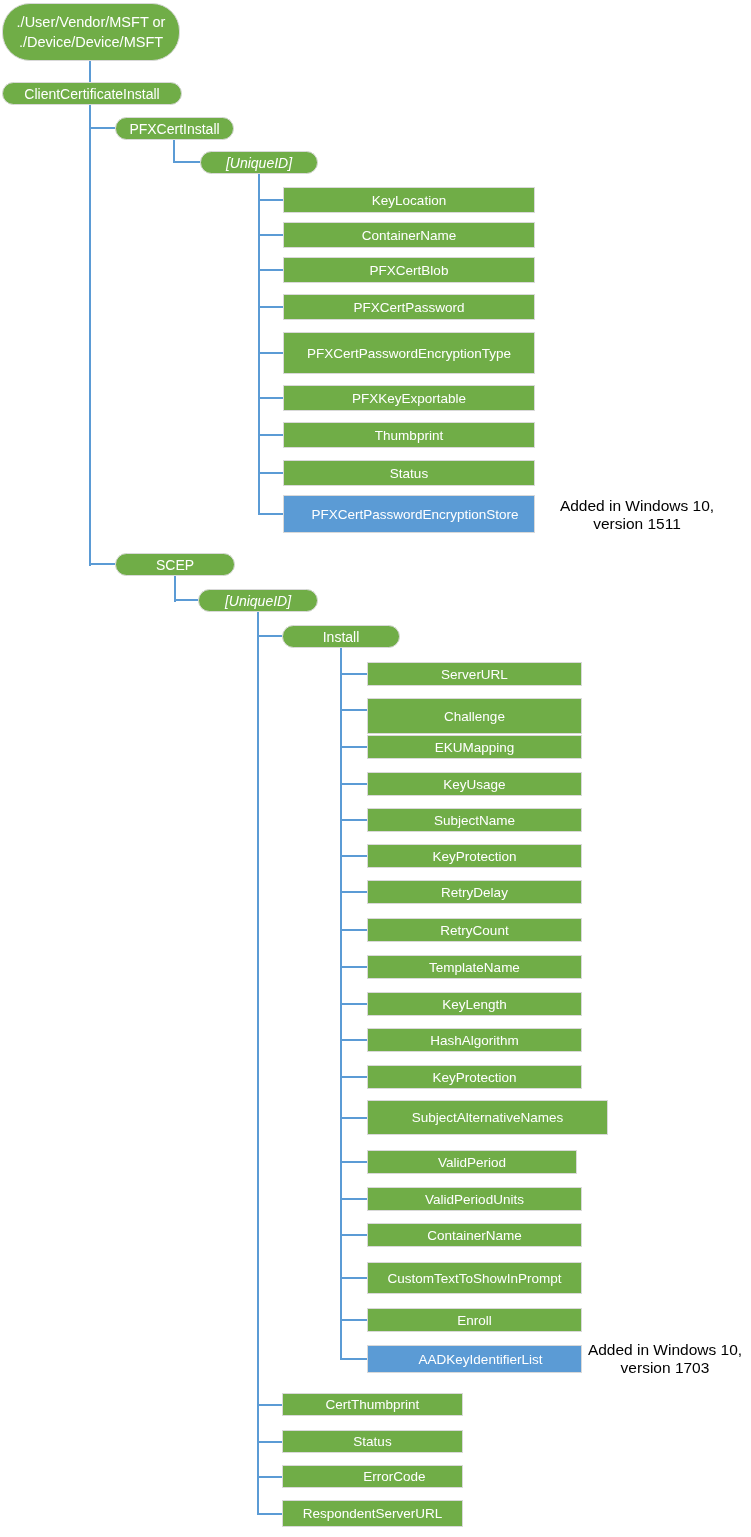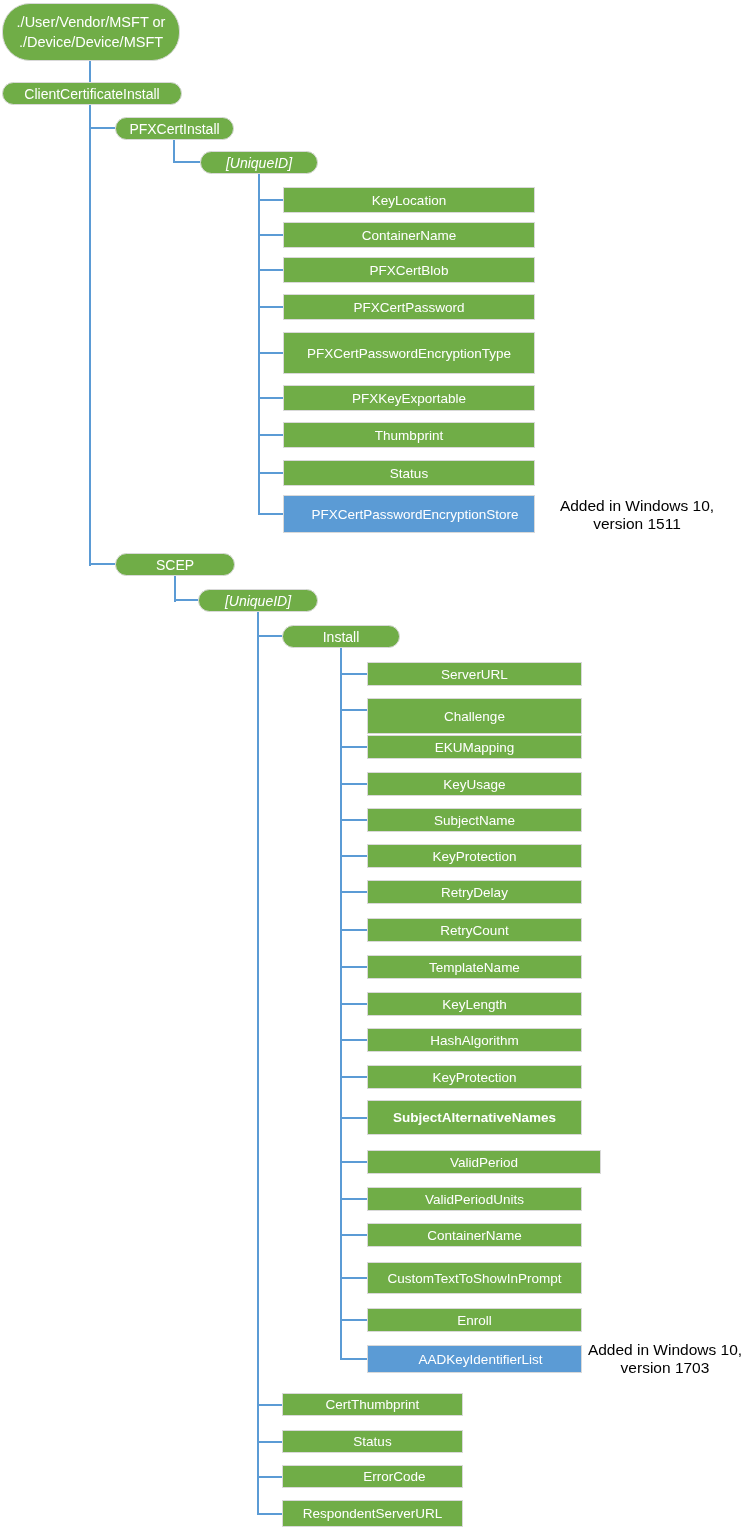--- a/index.html
+++ b/index.html
@@ -96,23 +96,23 @@
     <div class="node box" style="left: 367px; top: 918px; width: 215px; height: 24px;">RetryCount</div>
     <div class="conn" style="left: 341px; top: 929px; width: 26px; height: 2px;"></div>
     <div class="node box" style="left: 367px; top: 955px; width: 215px; height: 24px;">TemplateName</div>
     <div class="conn" style="left: 341px; top: 966px; width: 26px; height: 2px;"></div>
     <div class="node box" style="left: 367px; top: 992px; width: 215px; height: 24px;">KeyLength</div>
     <div class="conn" style="left: 341px; top: 1003px; width: 26px; height: 2px;"></div>
     <div class="node box" style="left: 367px; top: 1028px; width: 215px; height: 24px;">HashAlgorithm</div>
     <div class="conn" style="left: 341px; top: 1039px; width: 26px; height: 2px;"></div>
     <div class="node box" style="left: 367px; top: 1065px; width: 215px; height: 24px;">KeyProtection</div>
     <div class="conn" style="left: 341px; top: 1076px; width: 26px; height: 2px;"></div>
-    <div class="node box" style="left: 367px; top: 1100px; width: 215px; height: 35px; font-weight: bold;">SubjectAlternativeNames</div>
+    <div class="node box" style="left: 367px; top: 1100px; width: 241px; height: 35px;">SubjectAlternativeNames</div>
     <div class="conn" style="left: 341px; top: 1117px; width: 26px; height: 2px;"></div>
-    <div class="node box" style="left: 367px; top: 1150px; width: 234px; height: 24px;">ValidPeriod</div>
+    <div class="node box" style="left: 367px; top: 1150px; width: 210px; height: 24px;">ValidPeriod</div>
     <div class="conn" style="left: 341px; top: 1161px; width: 26px; height: 2px;"></div>
     <div class="node box" style="left: 367px; top: 1187px; width: 215px; height: 24px;">ValidPeriodUnits</div>
     <div class="conn" style="left: 341px; top: 1198px; width: 26px; height: 2px;"></div>
     <div class="node box" style="left: 367px; top: 1223px; width: 215px; height: 24px;">ContainerName</div>
     <div class="conn" style="left: 341px; top: 1234px; width: 26px; height: 2px;"></div>
     <div class="node box" style="left: 367px; top: 1262px; width: 215px; height: 32px;">CustomTextToShowInPrompt</div>
     <div class="conn" style="left: 341px; top: 1277px; width: 26px; height: 2px;"></div>
     <div class="node box" style="left: 367px; top: 1308px; width: 215px; height: 24px;">Enroll</div>
     <div class="conn" style="left: 341px; top: 1319px; width: 26px; height: 2px;"></div>
     <div class="node box blue" style="left: 367px; top: 1345px; width: 215px; height: 28px;">AADKeyIdentifierList</div>

